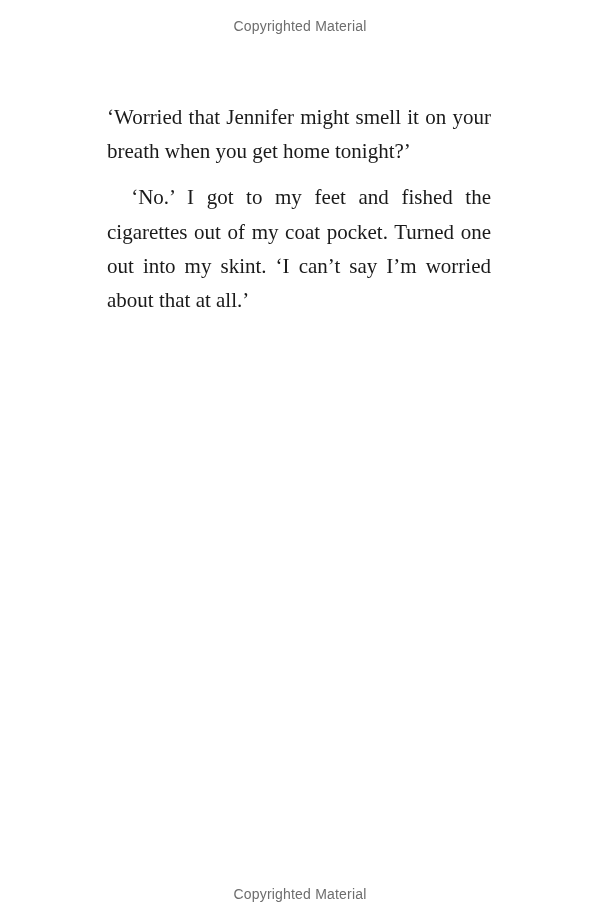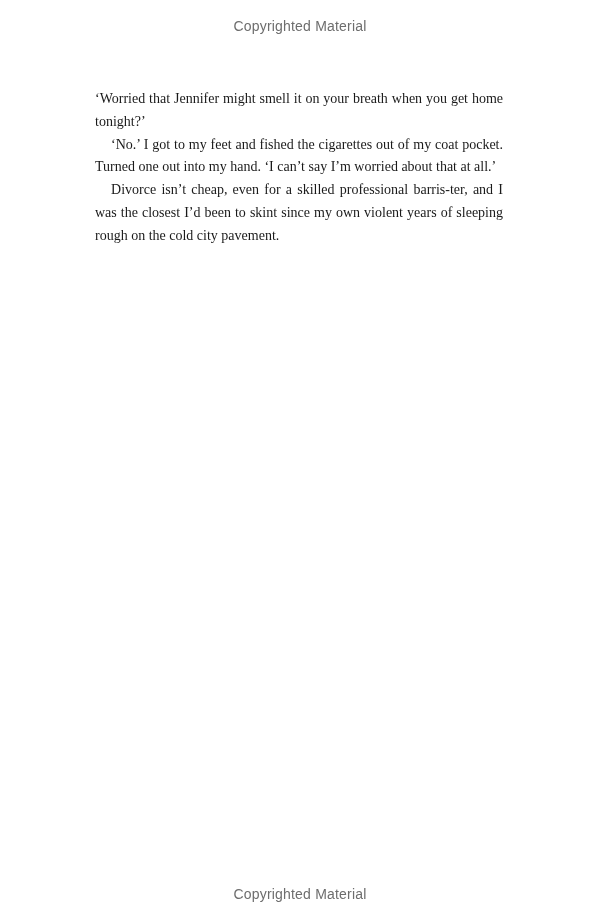--- a/index.html
+++ b/index.html
@@ -33,22 +33,22 @@
   .watermark-top { top: 18px; }
   .watermark-bottom { top: 886px; }
 
   .text-block {
     position: absolute;
     left: 95px;
     top: 88px;
     width: 408px;
   }
   .para {
-    margin: 0;
-    font-size: 14px;
+    margin: 12px;
+    font-size: 21px;
     line-height: 1.63;
     text-align: justify;
     text-justify: inter-word;
     hyphens: manual;
   }
   .para + .para {
     text-indent: 1.15em;
   }
   .folio {
     position: absolute;
@@ -62,20 +62,19 @@
 </style>
 </head>
 <body>
 
 <div class="page">
 
   <div class="watermark watermark-top">Copyrighted Material</div>
 
   <div class="text-block">
     <p class="para">‘Worried that Jennifer might smell it on your breath when you get home tonight?’</p>
-    <p class="para">‘No.’ I got to my feet and fished the cigarettes out of my coat pocket. Turned one out into my hand. ‘I can’t say I’m worried about that at all.’</p>
-    <p class="para">Divorce isn’t cheap, even for a skilled professional barris-ter, and I was the closest I’d been to skint since my own violent years of sleeping rough on the cold city pavement.</p>
+    <p class="para">‘No.’ I got to my feet and fished the cigarettes out of my coat pocket. Turned one out into my skint. ‘I can’t say I’m worried about that at all.’</p>
   </div>
 
 
   <div class="watermark watermark-bottom">Copyrighted Material</div>
 
 </div>
 
 </body></html>

